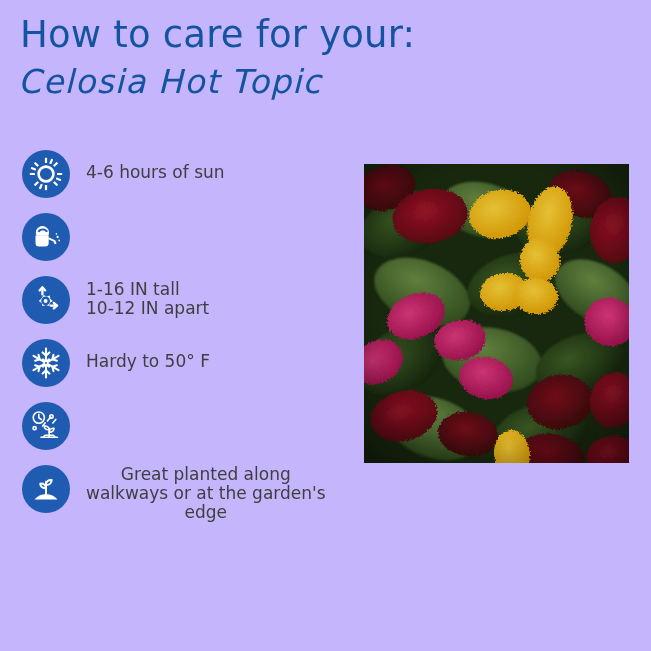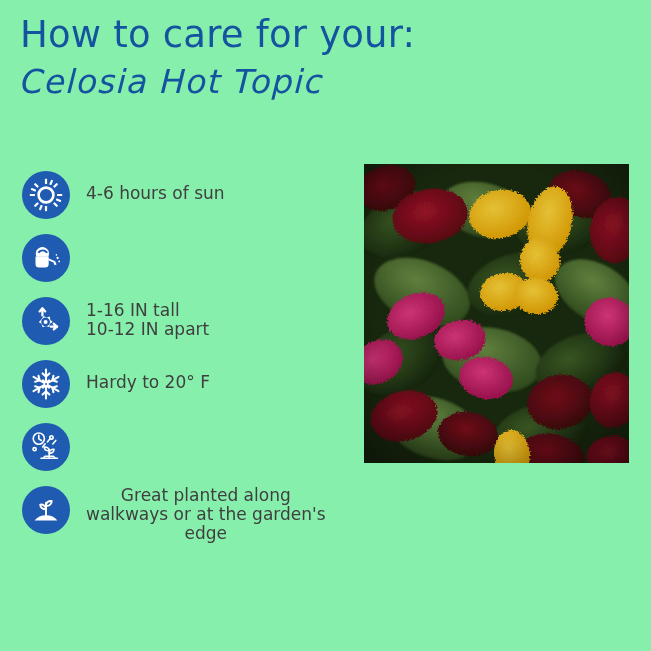--- a/index.html
+++ b/index.html
@@ -7,21 +7,21 @@
     padding: 0;
     background: #ffffff;
   }
   body {
     font-family: "Liberation Sans", sans-serif;
   }
   #card {
     position: relative;
     width: 651px;
     height: 651px;
-    background: #86efac;
+    background: #c4b5fd;
     overflow: hidden;
   }
 
   
   .title-block {
     position: absolute;
     left: 20px;
     top: 12px;
     width: 600px;
   }
@@ -45,21 +45,21 @@
     white-space: nowrap;
     transform: skewX(-3deg);
     transform-origin: left bottom;
     margin-top: 2px;
   }
 
   
   .care-list {
     position: absolute;
     left: 22px;
-    top: 171px;
+    top: 150px;
     width: 330px;
   }
   .care-row {
     display: flex;
     align-items: flex-start;
     margin-bottom: 15px;
     min-height: 48px;
   }
   .care-row:last-child { margin-bottom: 0; }
 
@@ -196,21 +196,21 @@
             <g transform="rotate(120 17 17)">
               <path d="M17 2.6 V31.4"></path>
               <path d="M13.6 6.4 L17 9.6 L20.4 6.4"></path>
               <path d="M13.6 27.6 L17 24.4 L20.4 27.6"></path>
             </g>
           </g>
           <circle cx="17" cy="17" r="2.3" fill="#ffffff"></circle>
           <circle cx="17" cy="17" r="1.0" fill="#1f5bb0"></circle>
         </svg>
       </span>
-      <div class="care-text">Hardy to 20° F</div>
+      <div class="care-text">Hardy to 50° F</div>
     </div>
 
     <div class="care-row row-bloom">
       <span class="icon-circle">
         <svg width="38" height="38" viewBox="0 0 38 38">
           <g fill="none" stroke="#ffffff" stroke-width="1.6" stroke-linecap="round" stroke-linejoin="round">
             <circle cx="11.8" cy="10.6" r="5.6"></circle>
             <path d="M11.8 7.2 v3.6 l2.6 1.7"></path>
             <circle cx="24.4" cy="9.4" r="1.7"></circle>
             <circle cx="7.6" cy="21.2" r="1.6"></circle>

